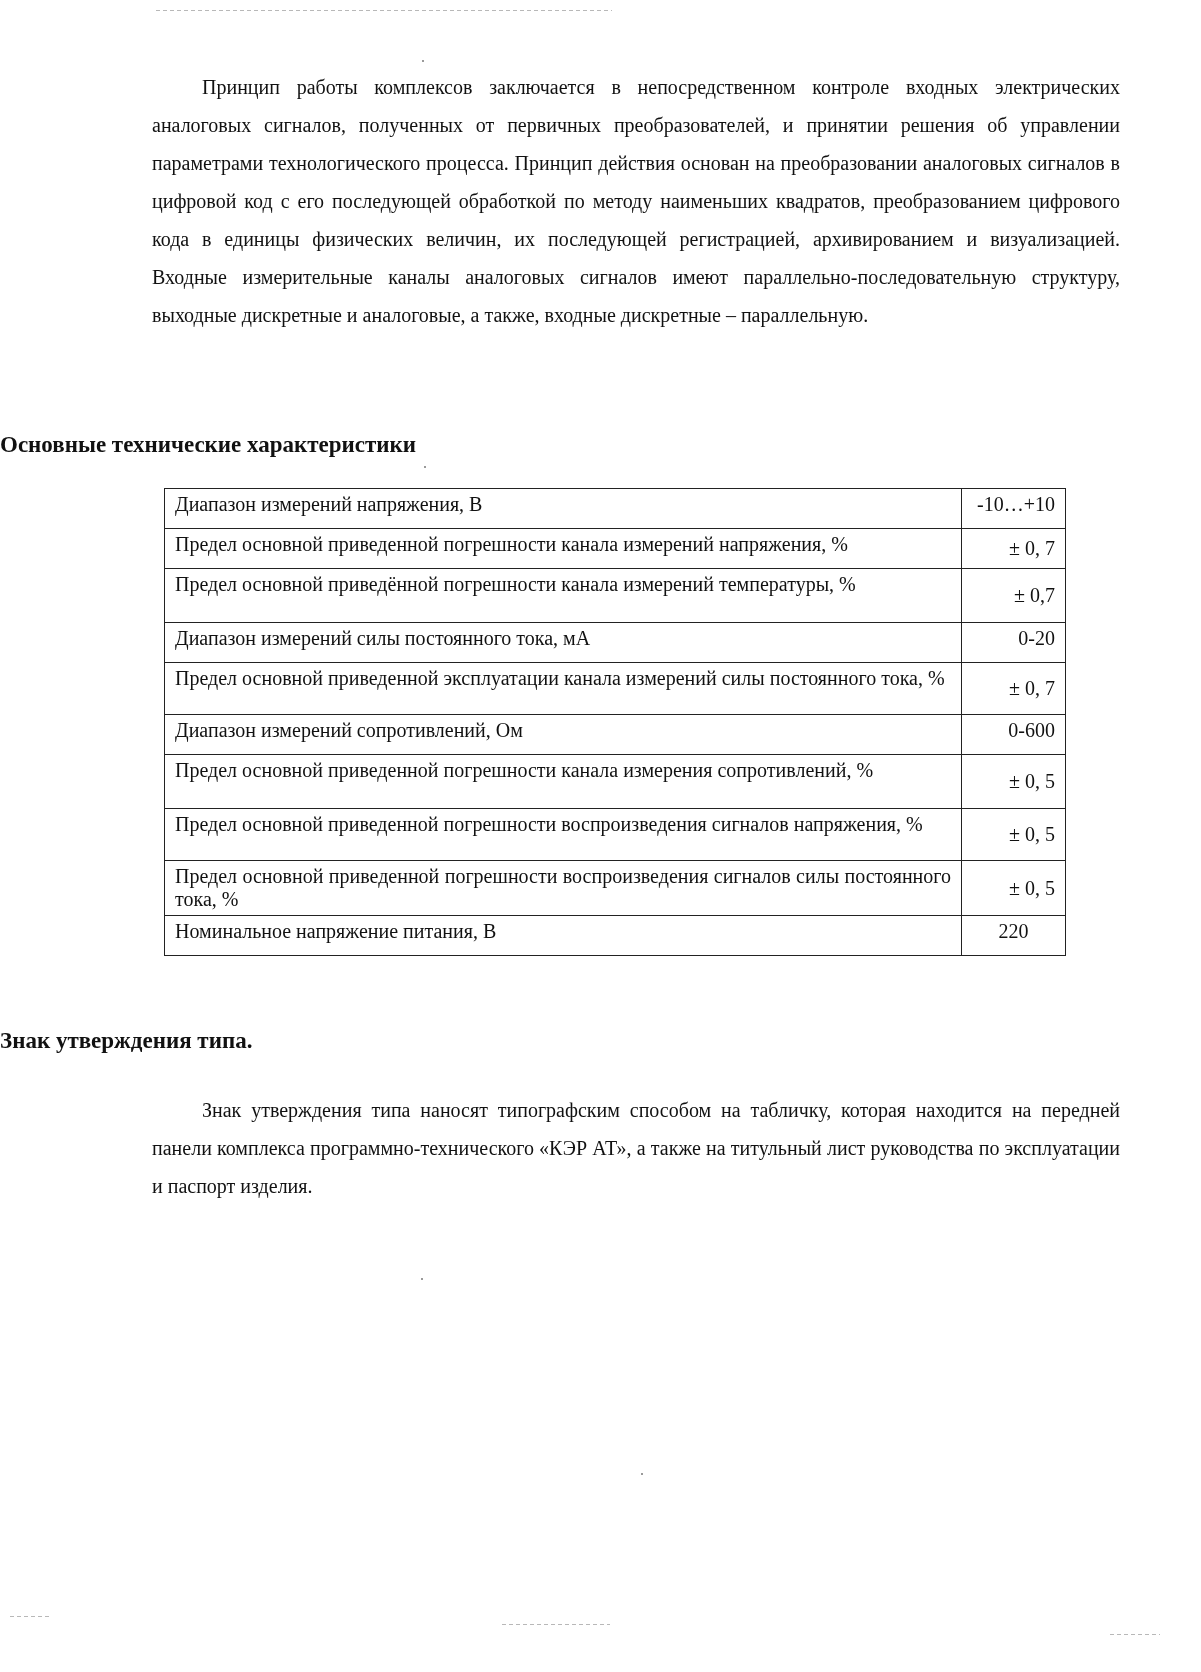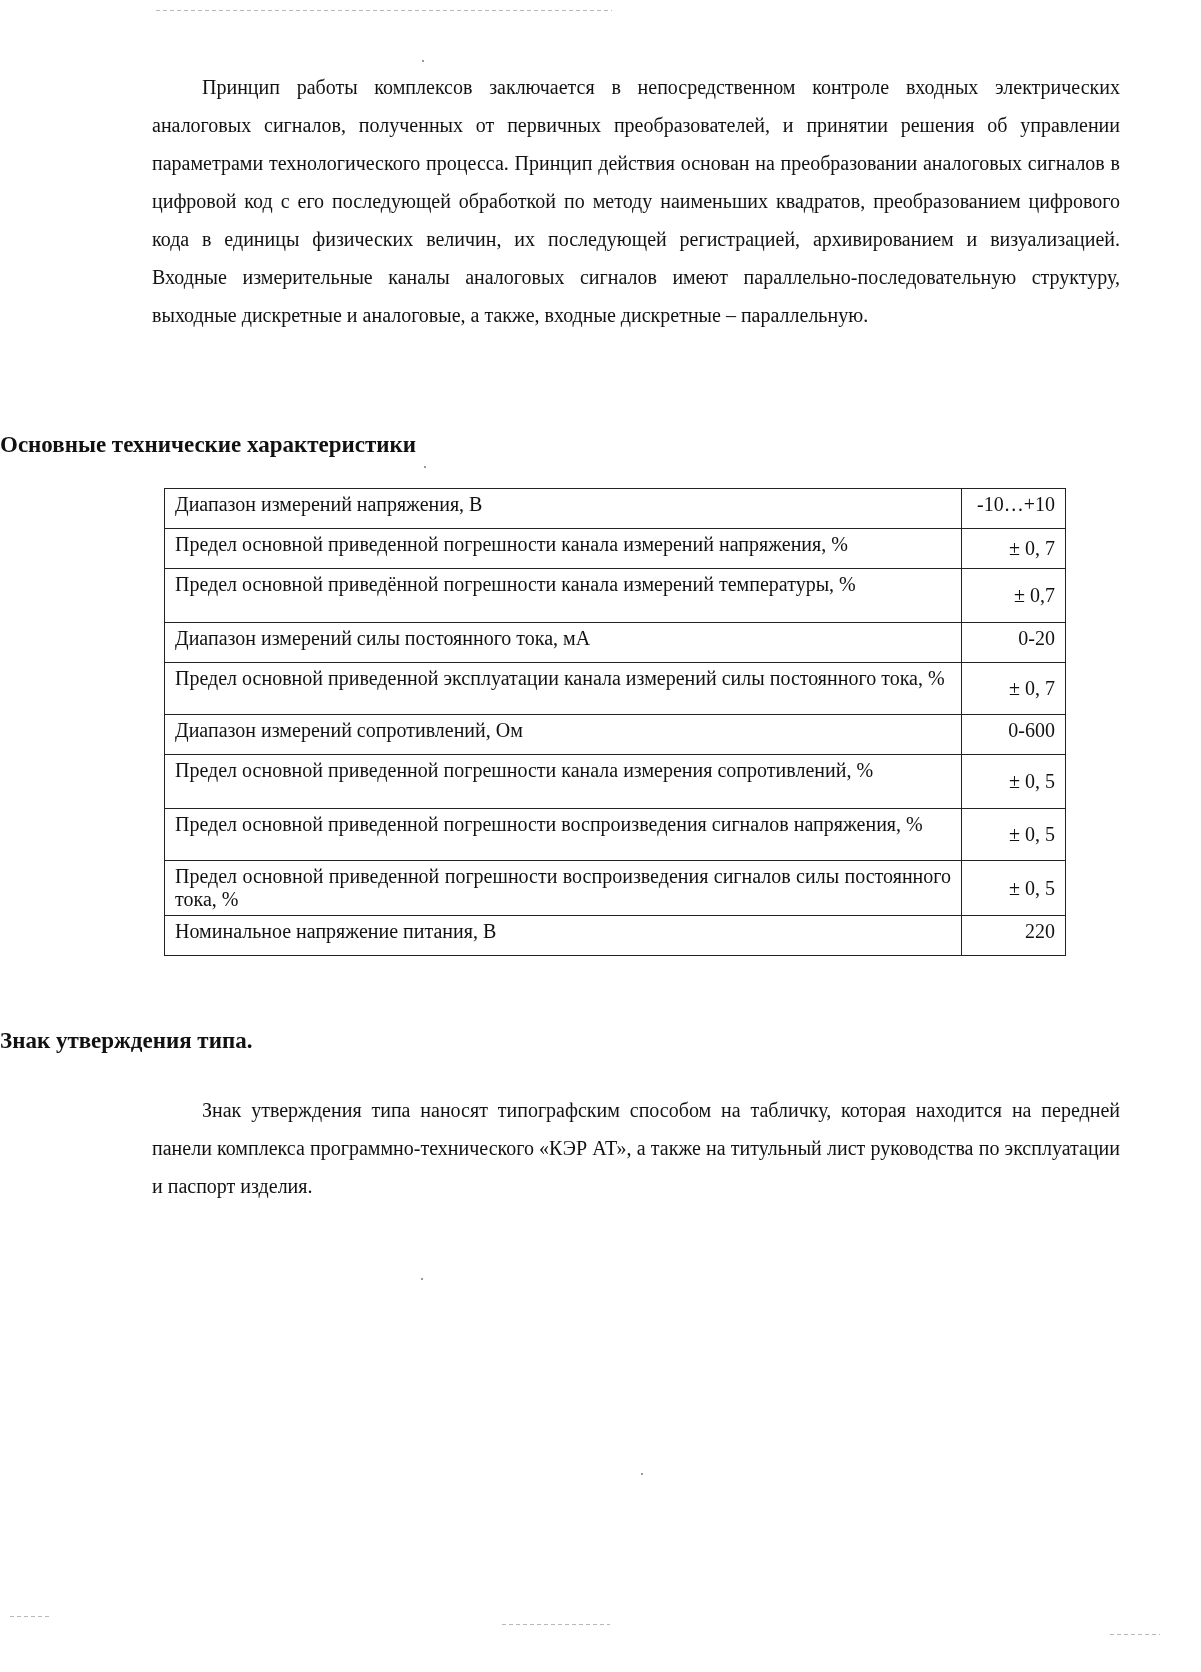--- a/index.html
+++ b/index.html
@@ -119,20 +119,20 @@
     <tr style="height:52px;">
       <td class="param">Предел основной приведенной погрешности воспроизведения сигналов напряжения, %</td>
       <td class="value">± 0, 5</td>
     </tr>
     <tr style="height:52px;">
       <td class="param">Предел основной приведенной погрешности воспроизведения сигналов силы постоянного тока, %</td>
       <td class="value">± 0, 5</td>
     </tr>
     <tr style="height:40px;">
       <td class="param">Номинальное напряжение питания, В</td>
-      <td class="value" style="vertical-align:top;">220</td>
+      <td class="value" style="vertical-align:top;text-align:center;">220</td>
     </tr>
   </tbody>
 </table>
 
 <h2 class="heading" style="top:1028px;">Знак утверждения типа.</h2>
 
 <p class="para" style="top:1091px;"><span class="indent"></span><span>Знак утверждения типа наносят типографским способом на табличку, которая находится на передней панели комплекса программно-технического «КЭР АТ», а также на титульный лист руководства по эксплуатации и паспорт изделия.</span></p>
 
 </body></html>

